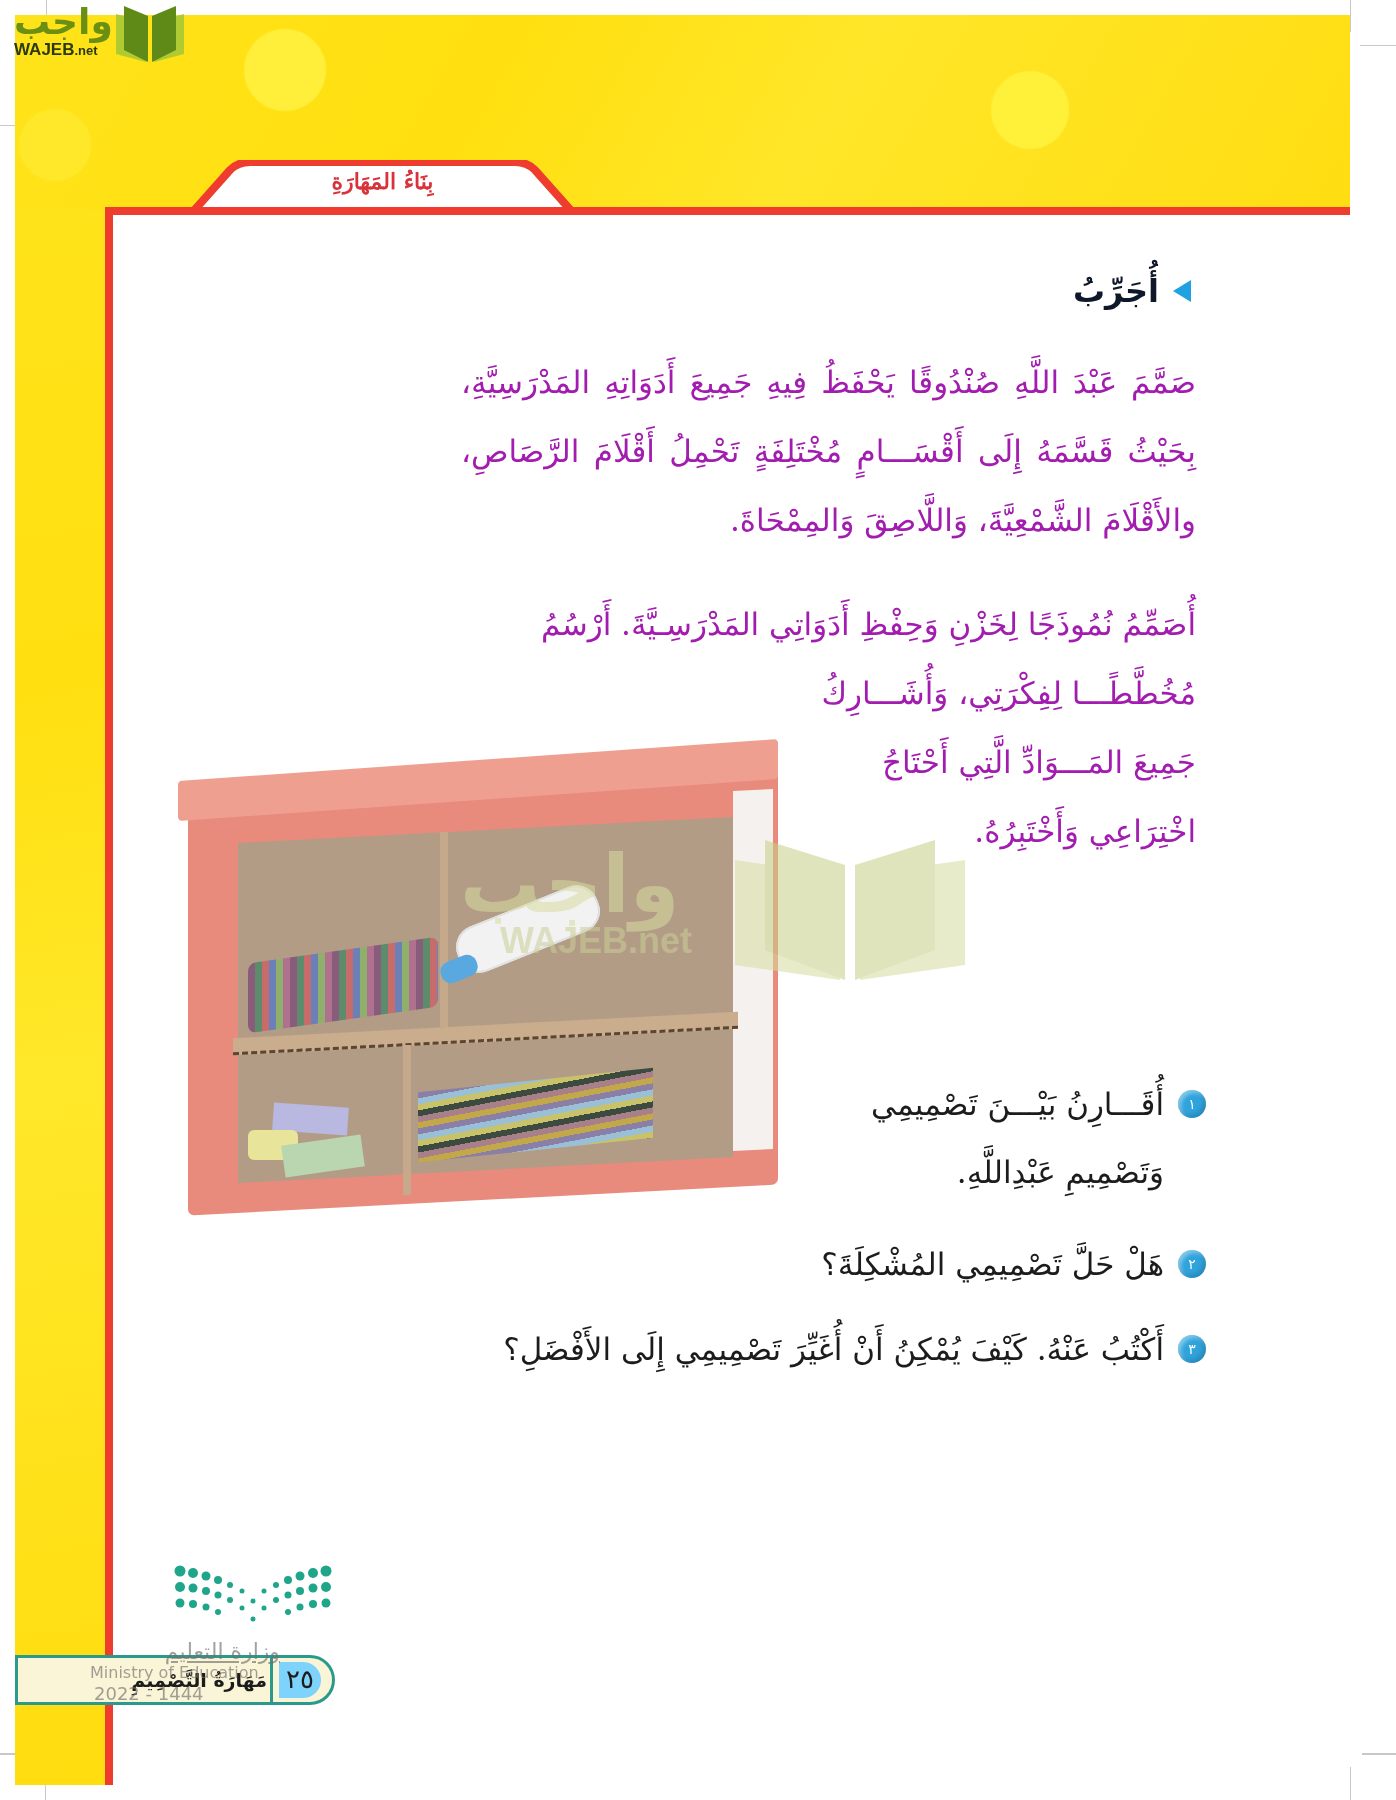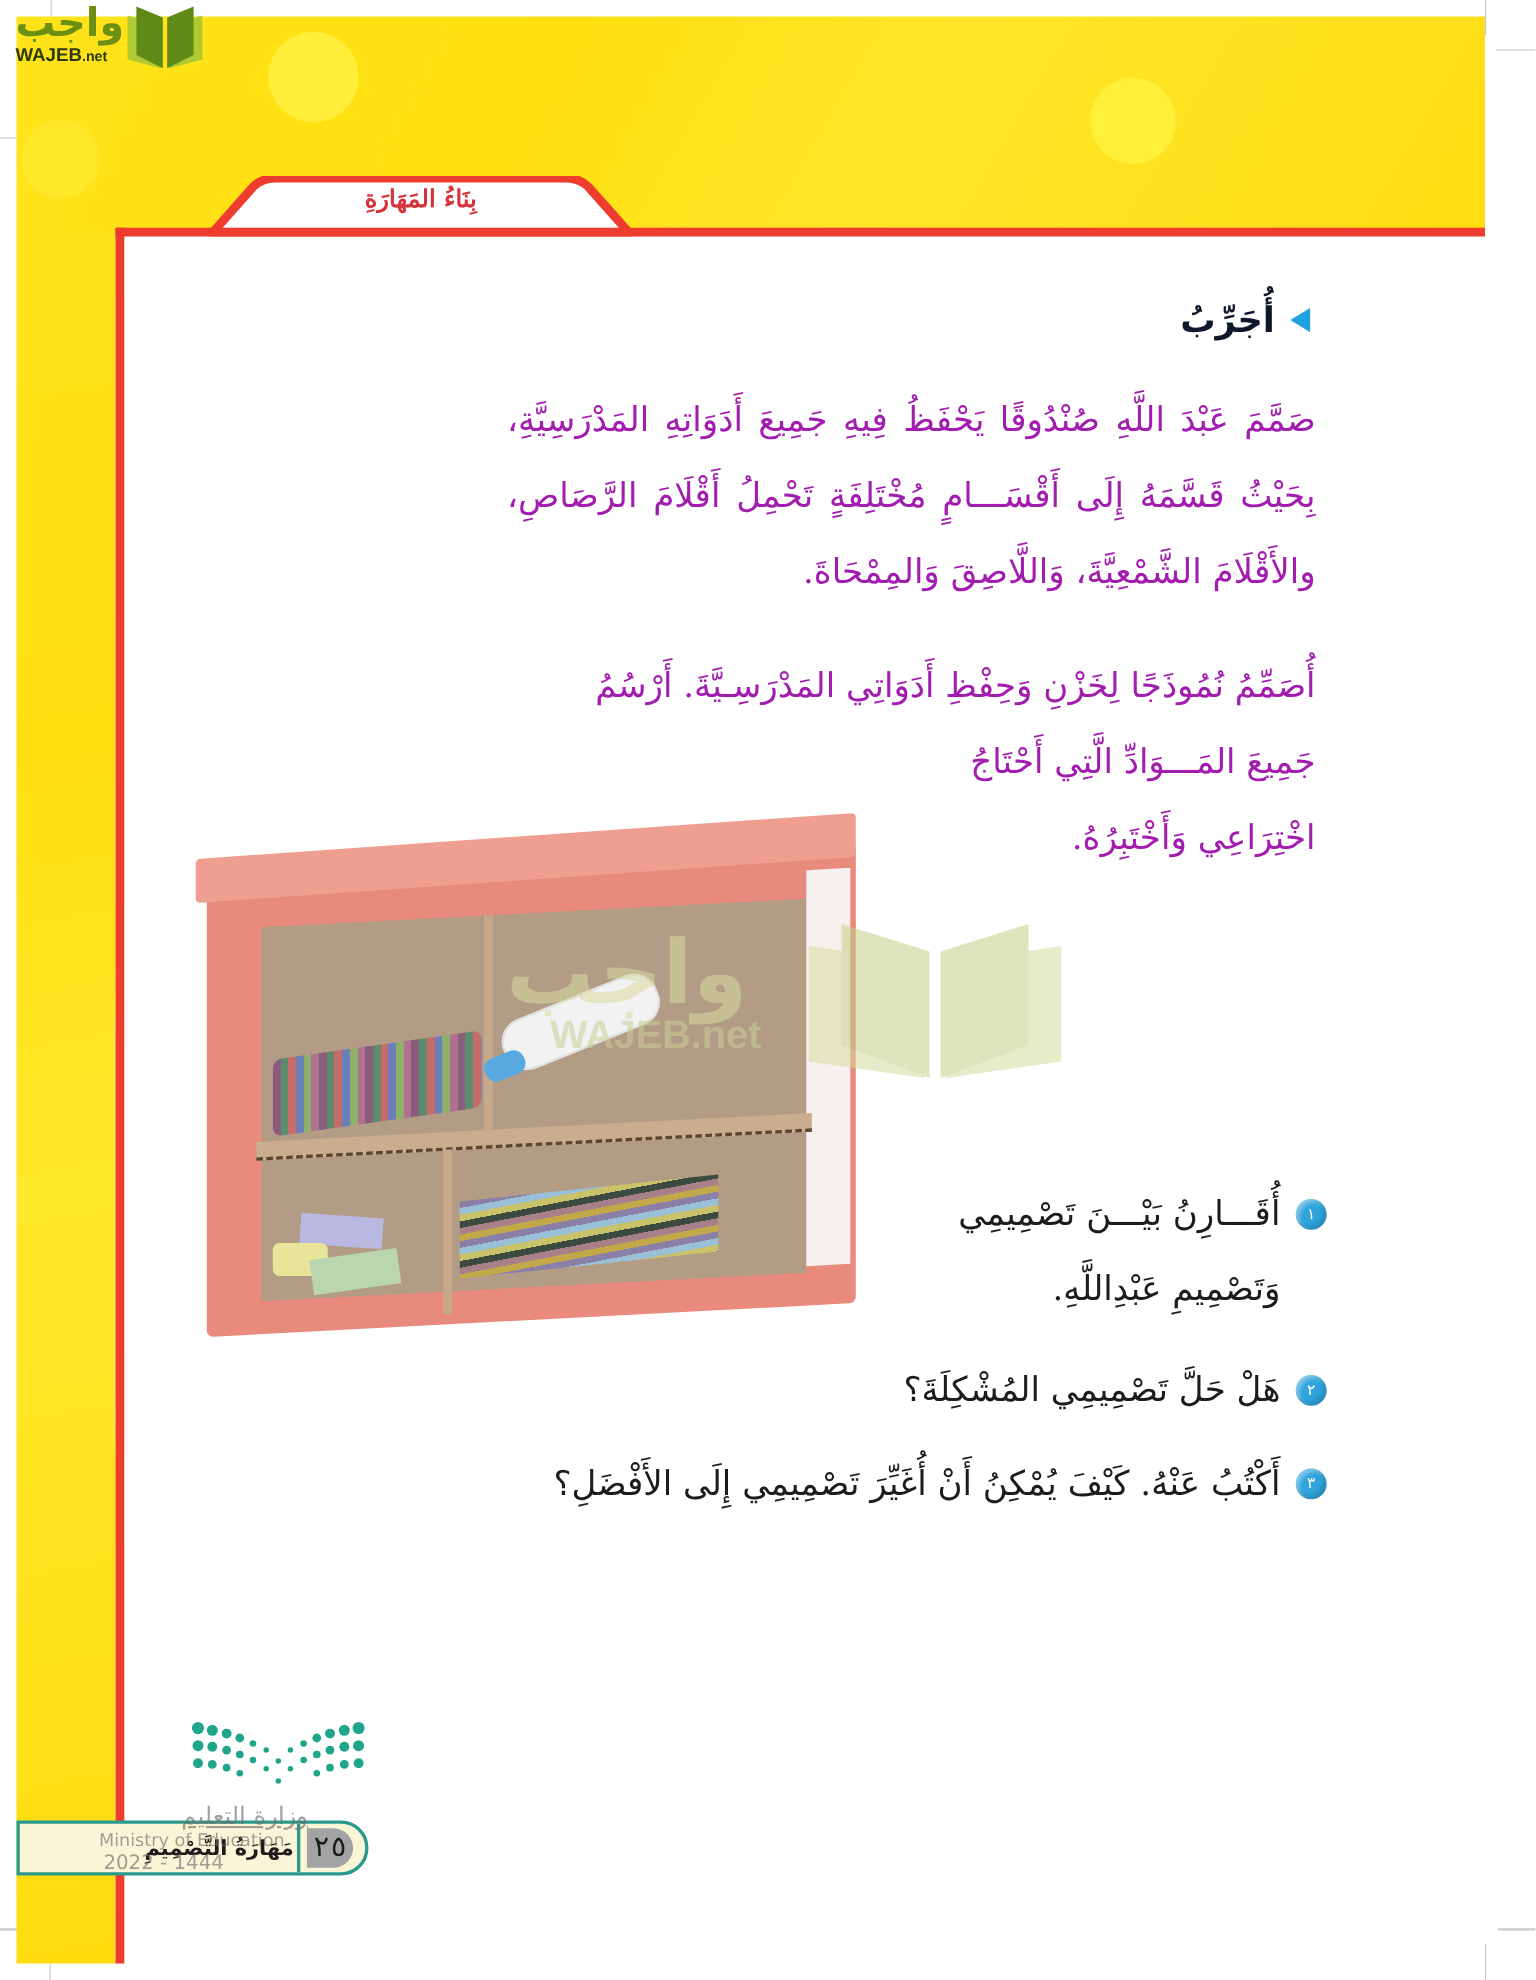--- a/index.html
+++ b/index.html
@@ -79,23 +79,23 @@
     font-family:"DejaVu Sans", sans-serif; }
   .q1 { right:190px; top:1070px; width:360px; }
   .q2 { right:190px; top:1230px; width:600px; }
   .q3 { right:190px; top:1315px; width:780px; }
   
   .moe-dots { left:172px; top:1565px; width:162px; height:64px; }
   
   .footer { left:15px; top:1655px; width:320px; height:50px; }
   .footer-frame { position:absolute; left:0; top:0; width:314px; height:44px; border:3px solid #2a9a8c;
     border-radius:0 25px 25px 0; background:#fbf5d8; }
-  .footer-num { position:absolute; left:264px; top:7px; width:42px; height:36px; background:#a3a3a3;
+  .footer-num { position:absolute; left:264px; top:7px; width:42px; height:36px; background:#7dd3fc;
     border-radius:0 18px 18px 0; font-size:26px; text-align:center; line-height:36px; color:#1c1c1c;
-    font-family:Liberation Mono, monospace; }
+    font-family:Liberation Serif, serif; }
   .footer-sep { position:absolute; left:255px; top:3px; width:3px; height:44px; background:#2a9a8c; }
   .footer-label { position:absolute; left:0; top:6px; width:252px; direction:rtl;
     font-size:19px; font-weight:bold; color:#1c1c1c; font-family:"DejaVu Sans", sans-serif; line-height:38px; }
   .moe-text { left:90px; top:1640px; width:190px; height:80px; color:rgba(110,110,110,0.65);
     font-family:"DejaVu Sans", sans-serif; }
   .moe-ar { position:absolute; right:0; top:0; font-size:22px; direction:rtl; line-height:24px;text-decoration:underline; }
   .moe-en { position:absolute; left:0; top:24px; font-size:16px; line-height:18px; }
   .moe-year { position:absolute; left:4px; top:44px; font-size:18px; line-height:20px; }
 </style>
 </head>
@@ -136,20 +136,21 @@
 
 <div class="abs heading">
   <span class="heading-arrow"></span>
   <span class="heading-text">أُجَرِّبُ</span>
 </div>
 
 <div class="abs para p1">صَمَّمَ عَبْدَ اللَّهِ صُنْدُوقًا يَحْفَظُ فِيهِ جَمِيعَ أَدَوَاتِهِ المَدْرَسِيَّةِ، بِحَيْثُ قَسَّمَهُ إِلَى أَقْسَـــامٍ مُخْتَلِفَةٍ تَحْمِلُ أَقْلَامَ الرَّصَاصِ، والأَقْلَامَ الشَّمْعِيَّةَ، وَاللَّاصِقَ وَالمِمْحَاةَ.</div>
 
 <div class="abs para p2">
   <span class="line">أُصَمِّمُ نُمُوذَجًا لِخَزْنِ وَحِفْظِ أَدَوَاتِي المَدْرَسِـيَّةَ. أَرْسُمُ</span>
+  <span class="line short">مُخُطَّطًـــا لِفِكْرَتِي، وَأُشَـــارِكُ</span>
   <span class="line short">جَمِيعَ المَـــوَادِّ الَّتِي أَحْتَاجُ</span>
   <span class="line short">اخْتِرَاعِي وَأَخْتَبِرُهُ.</span>
 </div>
 
 <div class="abs photo" title="صندوق كرتوني مقسم لحفظ الأدوات المدرسية">
   <div class="box-outer"></div>
   <div class="box-lid"></div>
   <div class="box-inner"></div>
   <div class="right-wall"></div>
   <div class="divider-top"></div>

